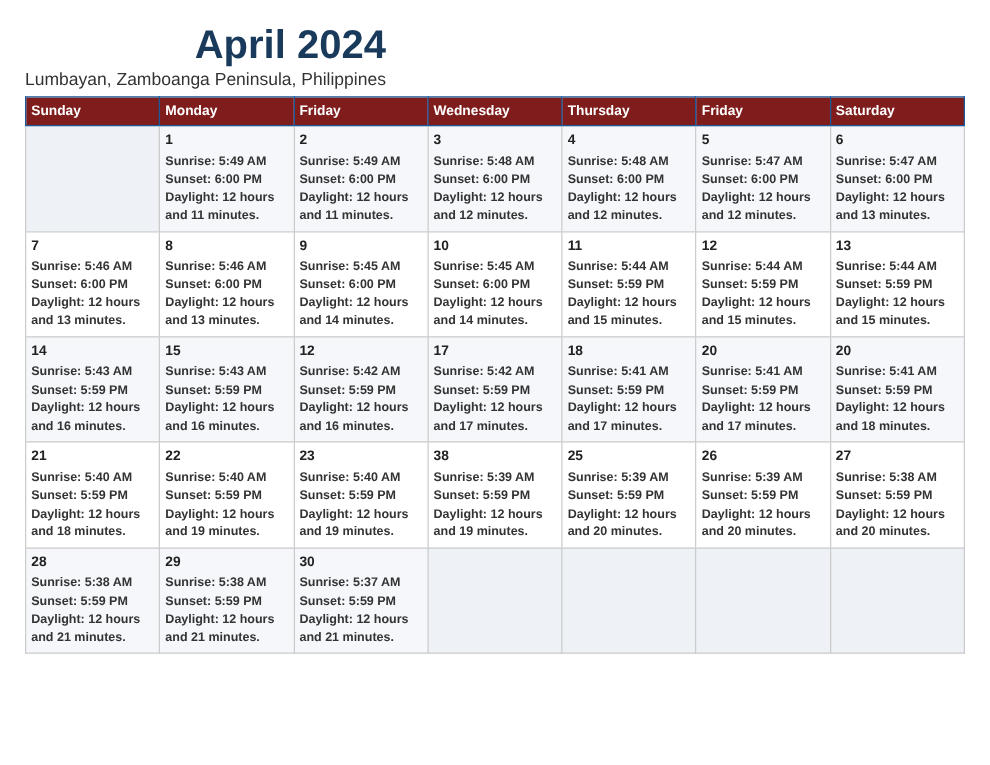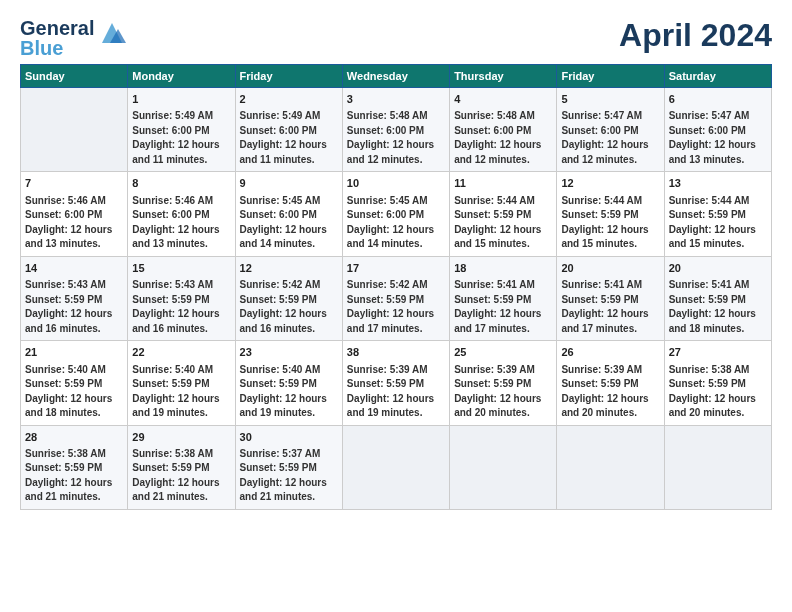--- a/index.html
+++ b/index.html
@@ -39,21 +39,21 @@
       font-size: 14px;
       color: #333;
       margin-top: 2px;
     }
     table {
       width: 100%;
       border-collapse: collapse;
       font-size: 10px;
     }
     thead tr th {
-      background-color: #0f766e;
+      background-color: #7f1d1d;
       color: #fff;
       font-size: 11px;
       font-weight: bold;
       padding: 5px 4px;
       text-align: left;
       border: 1px solid #1a5a9a;
     }
     tbody tr td {
       border: 1px solid #ccc;
       padding: 4px 4px;
@@ -83,36 +83,23 @@
     }
     .empty-cell {
       background-color: #eef1f5;
     }
   </style>
 </head>
 <body>
 
 <div class="page">
   <div class="header">
-    <div class="logo">
-      <div style="display:flex; align-items:center;">
-        <div style="font-size:20px; font-weight:bold; color:#1a3a5c; line-height:1;">
-          <span>General</span><br>
-          <span style="color:#4a9fd4;">Blue</span>
-        </div>
-        <div style="margin-left:4px; margin-top:-8px;">
-          <svg width="28" height="22" viewBox="0 0 28 22">
-            <polygon points="4,22 14,2 24,22" fill="#4a9fd4" opacity="0.85"></polygon>
-            <polygon points="12,22 20,8 28,22" fill="#1a6ab5" opacity="0.7"></polygon>
-          </svg>
-        </div>
-      </div>
-    </div>
     <div class="title-block">
       <div class="main-title">April 2024</div>
+      <div class="subtitle">Lumbayan, Zamboanga Peninsula, Philippines</div>
     </div>
   </div>
 
   <table>
     <thead>
       <tr>
         <th>Sunday</th>
         <th>Monday</th>
         <th>Friday</th>
         <th>Wednesday</th>

